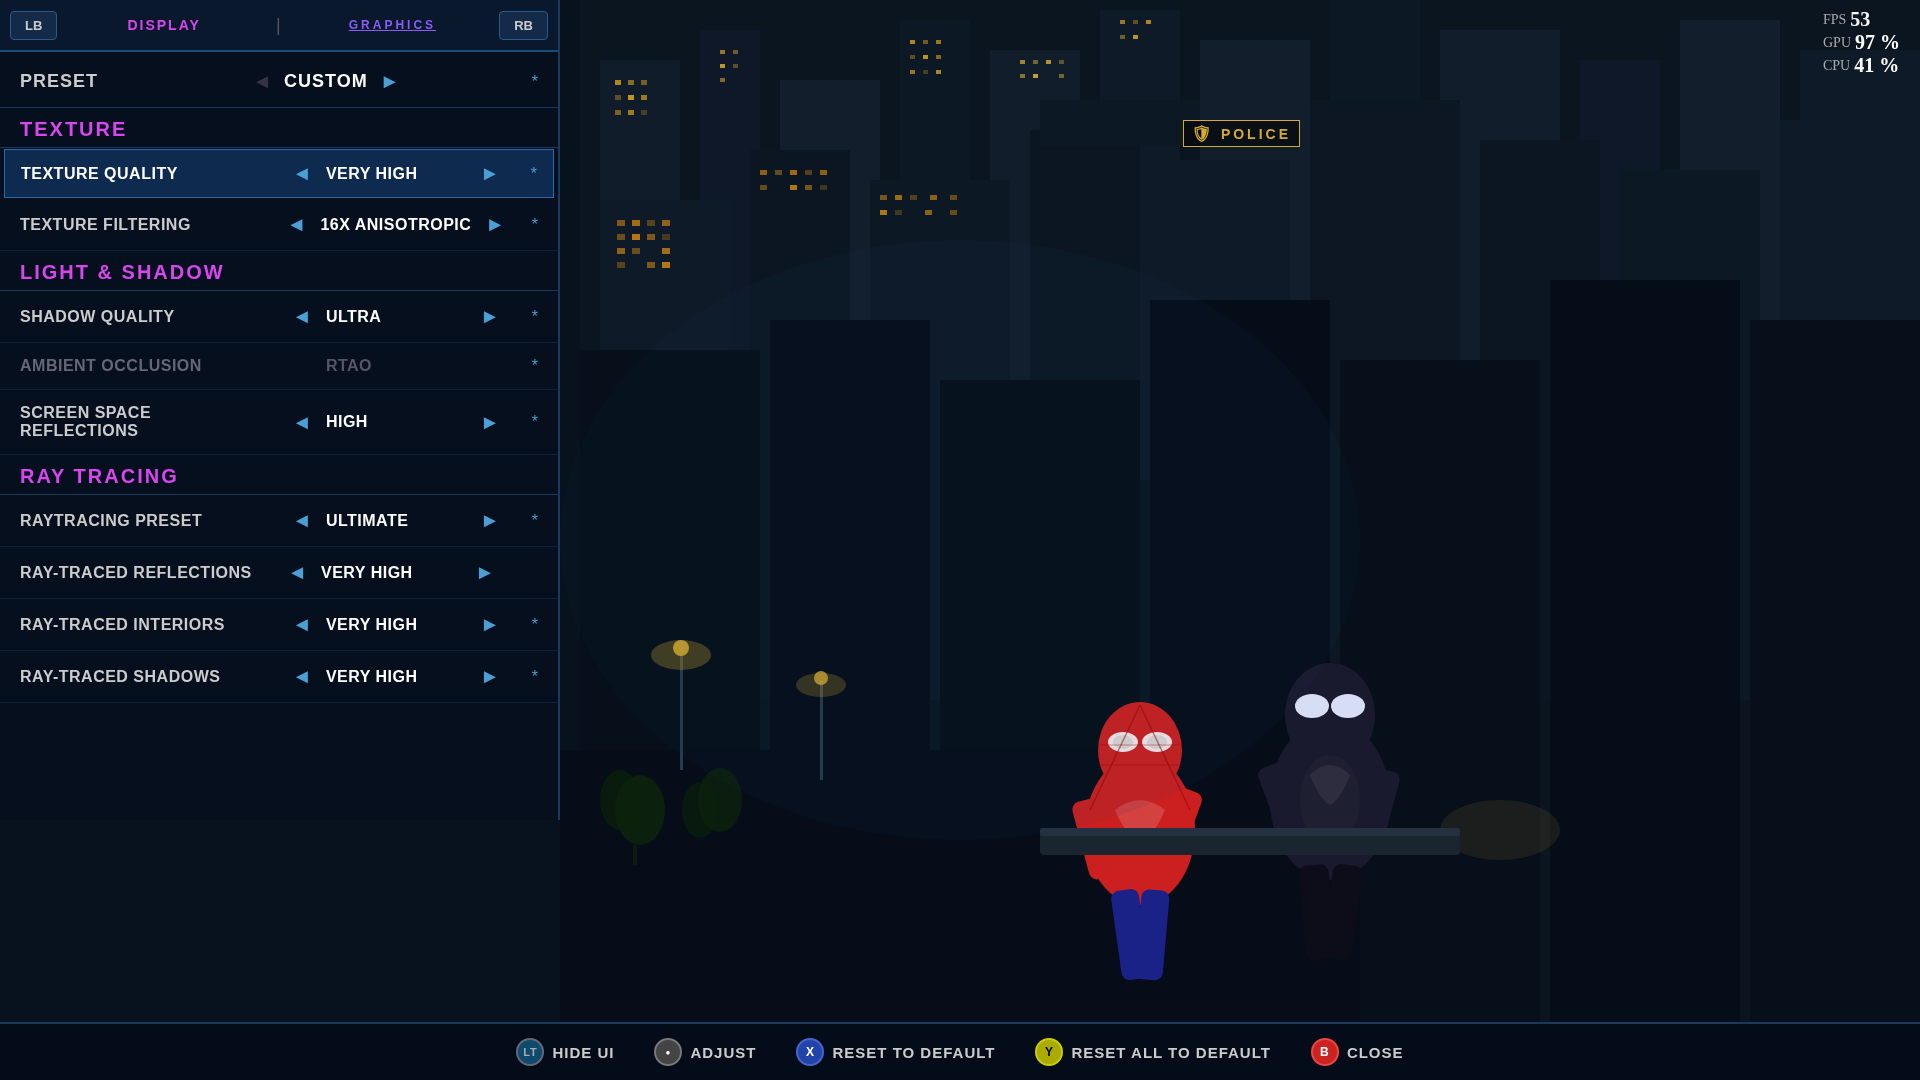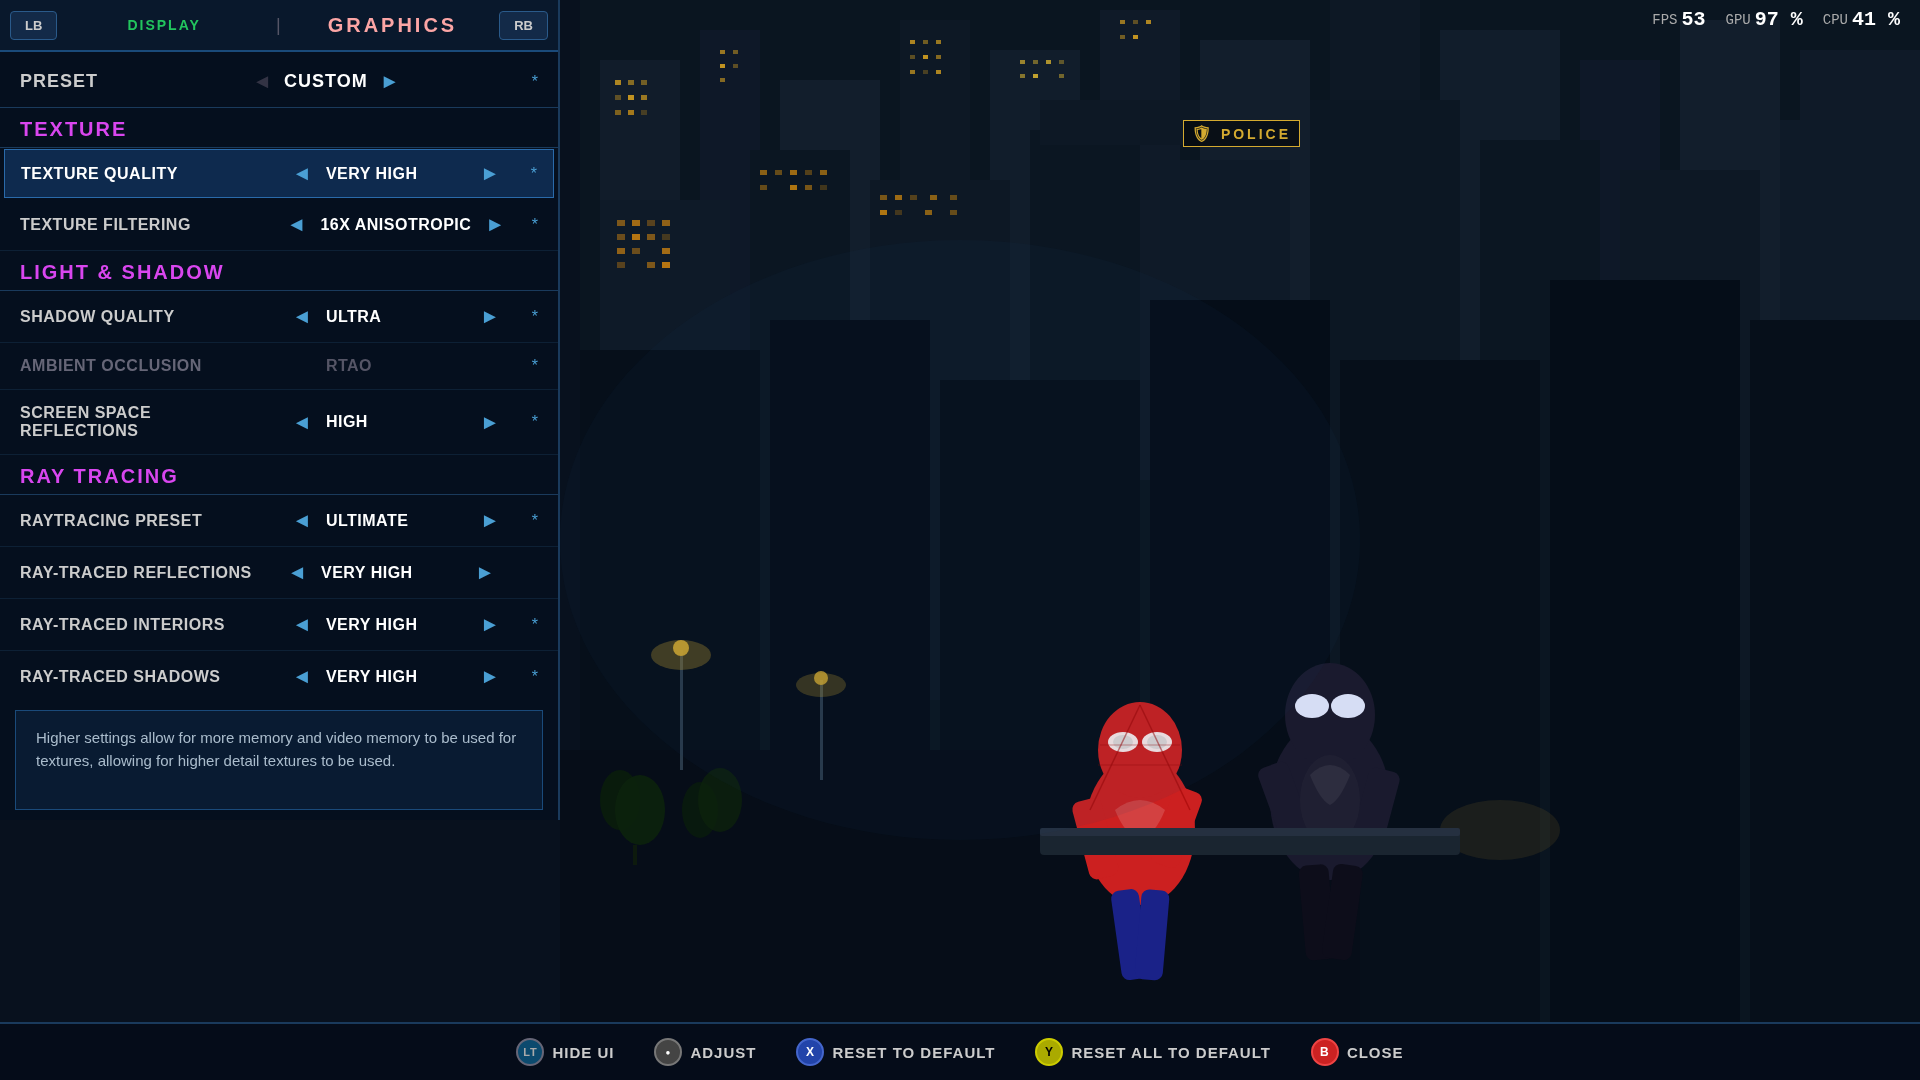--- a/index.html
+++ b/index.html
@@ -25,22 +25,22 @@
     
     .hud-top-right {
       position: absolute;
       top: 8px;
       right: 20px;
       z-index: 10;
       color: #fff;
       font-size: 18px;
       font-weight: bold;
       display: flex;
-      gap: 20px;
-      font-family: Liberation Mono, monospace;
+      font-family: Liberation Serif, serif;
+      flex-direction: column;
     }
 
     .hud-stat {
       display: flex;
       align-items: center;
       gap: 4px;
     }
 
     .hud-stat-label {
       color: #aaa;
@@ -516,23 +516,23 @@
   <div class="hud-stat">
     <span class="hud-stat-label">CPU</span>
     <span class="hud-stat-value">41 %</span>
   </div>
 </div>
 
 <div class="menu-panel">
 
   <div class="tab-bar">
     <button class="tab-btn">LB</button>
-    <span class="tab-label" style="color:#22c55e; font-size:14px; letter-spacing:2px;">DISPLAY</span>
+    <span class="tab-label" style="color:#d946ef; font-size:14px; letter-spacing:2px;">DISPLAY</span>
     <span class="tab-divider">|</span>
-    <span class="tab-label active" style="color:#fca5a5; font-size:20px; letter-spacing:3px;">GRAPHICS</span>
+    <span class="tab-label active" style="color:#8b5cf6; font-size:12px; letter-spacing:3px;text-decoration:underline;">GRAPHICS</span>
     <button class="tab-btn">RB</button>
   </div>
 
   <div class="preset-row">
     <span class="preset-label">PRESET</span>
     <div class="preset-value-area">
       <span class="nav-arrow disabled">◄</span>
       <span class="preset-value">CUSTOM</span>
       <span class="nav-arrow">►</span>
     </div>
@@ -617,23 +617,20 @@
         <span class="setting-name">RAY-TRACED SHADOWS</span>
         <div class="setting-value-area">
           <span class="nav-arrow">◄</span>
           <span class="setting-value">VERY HIGH</span>
           <span class="nav-arrow">►</span>
         </div>
         <span class="star-badge">*</span>
       </div>
     </div>
 
-  <div class="description-box">
-    <span>Higher settings allow for more memory and video memory to be used for textures, allowing for higher detail textures to be used.</span>
-  </div>
 
 </div>
 
 <div class="bottom-bar" id="bottom-bar">
 <div class="bottom-btn">
       <div class="btn-circle btn-lt">LT</div>
       <span>HIDE UI</span>
     </div>
     <div class="bottom-btn">
       <div class="btn-circle btn-joystick">●</div>

